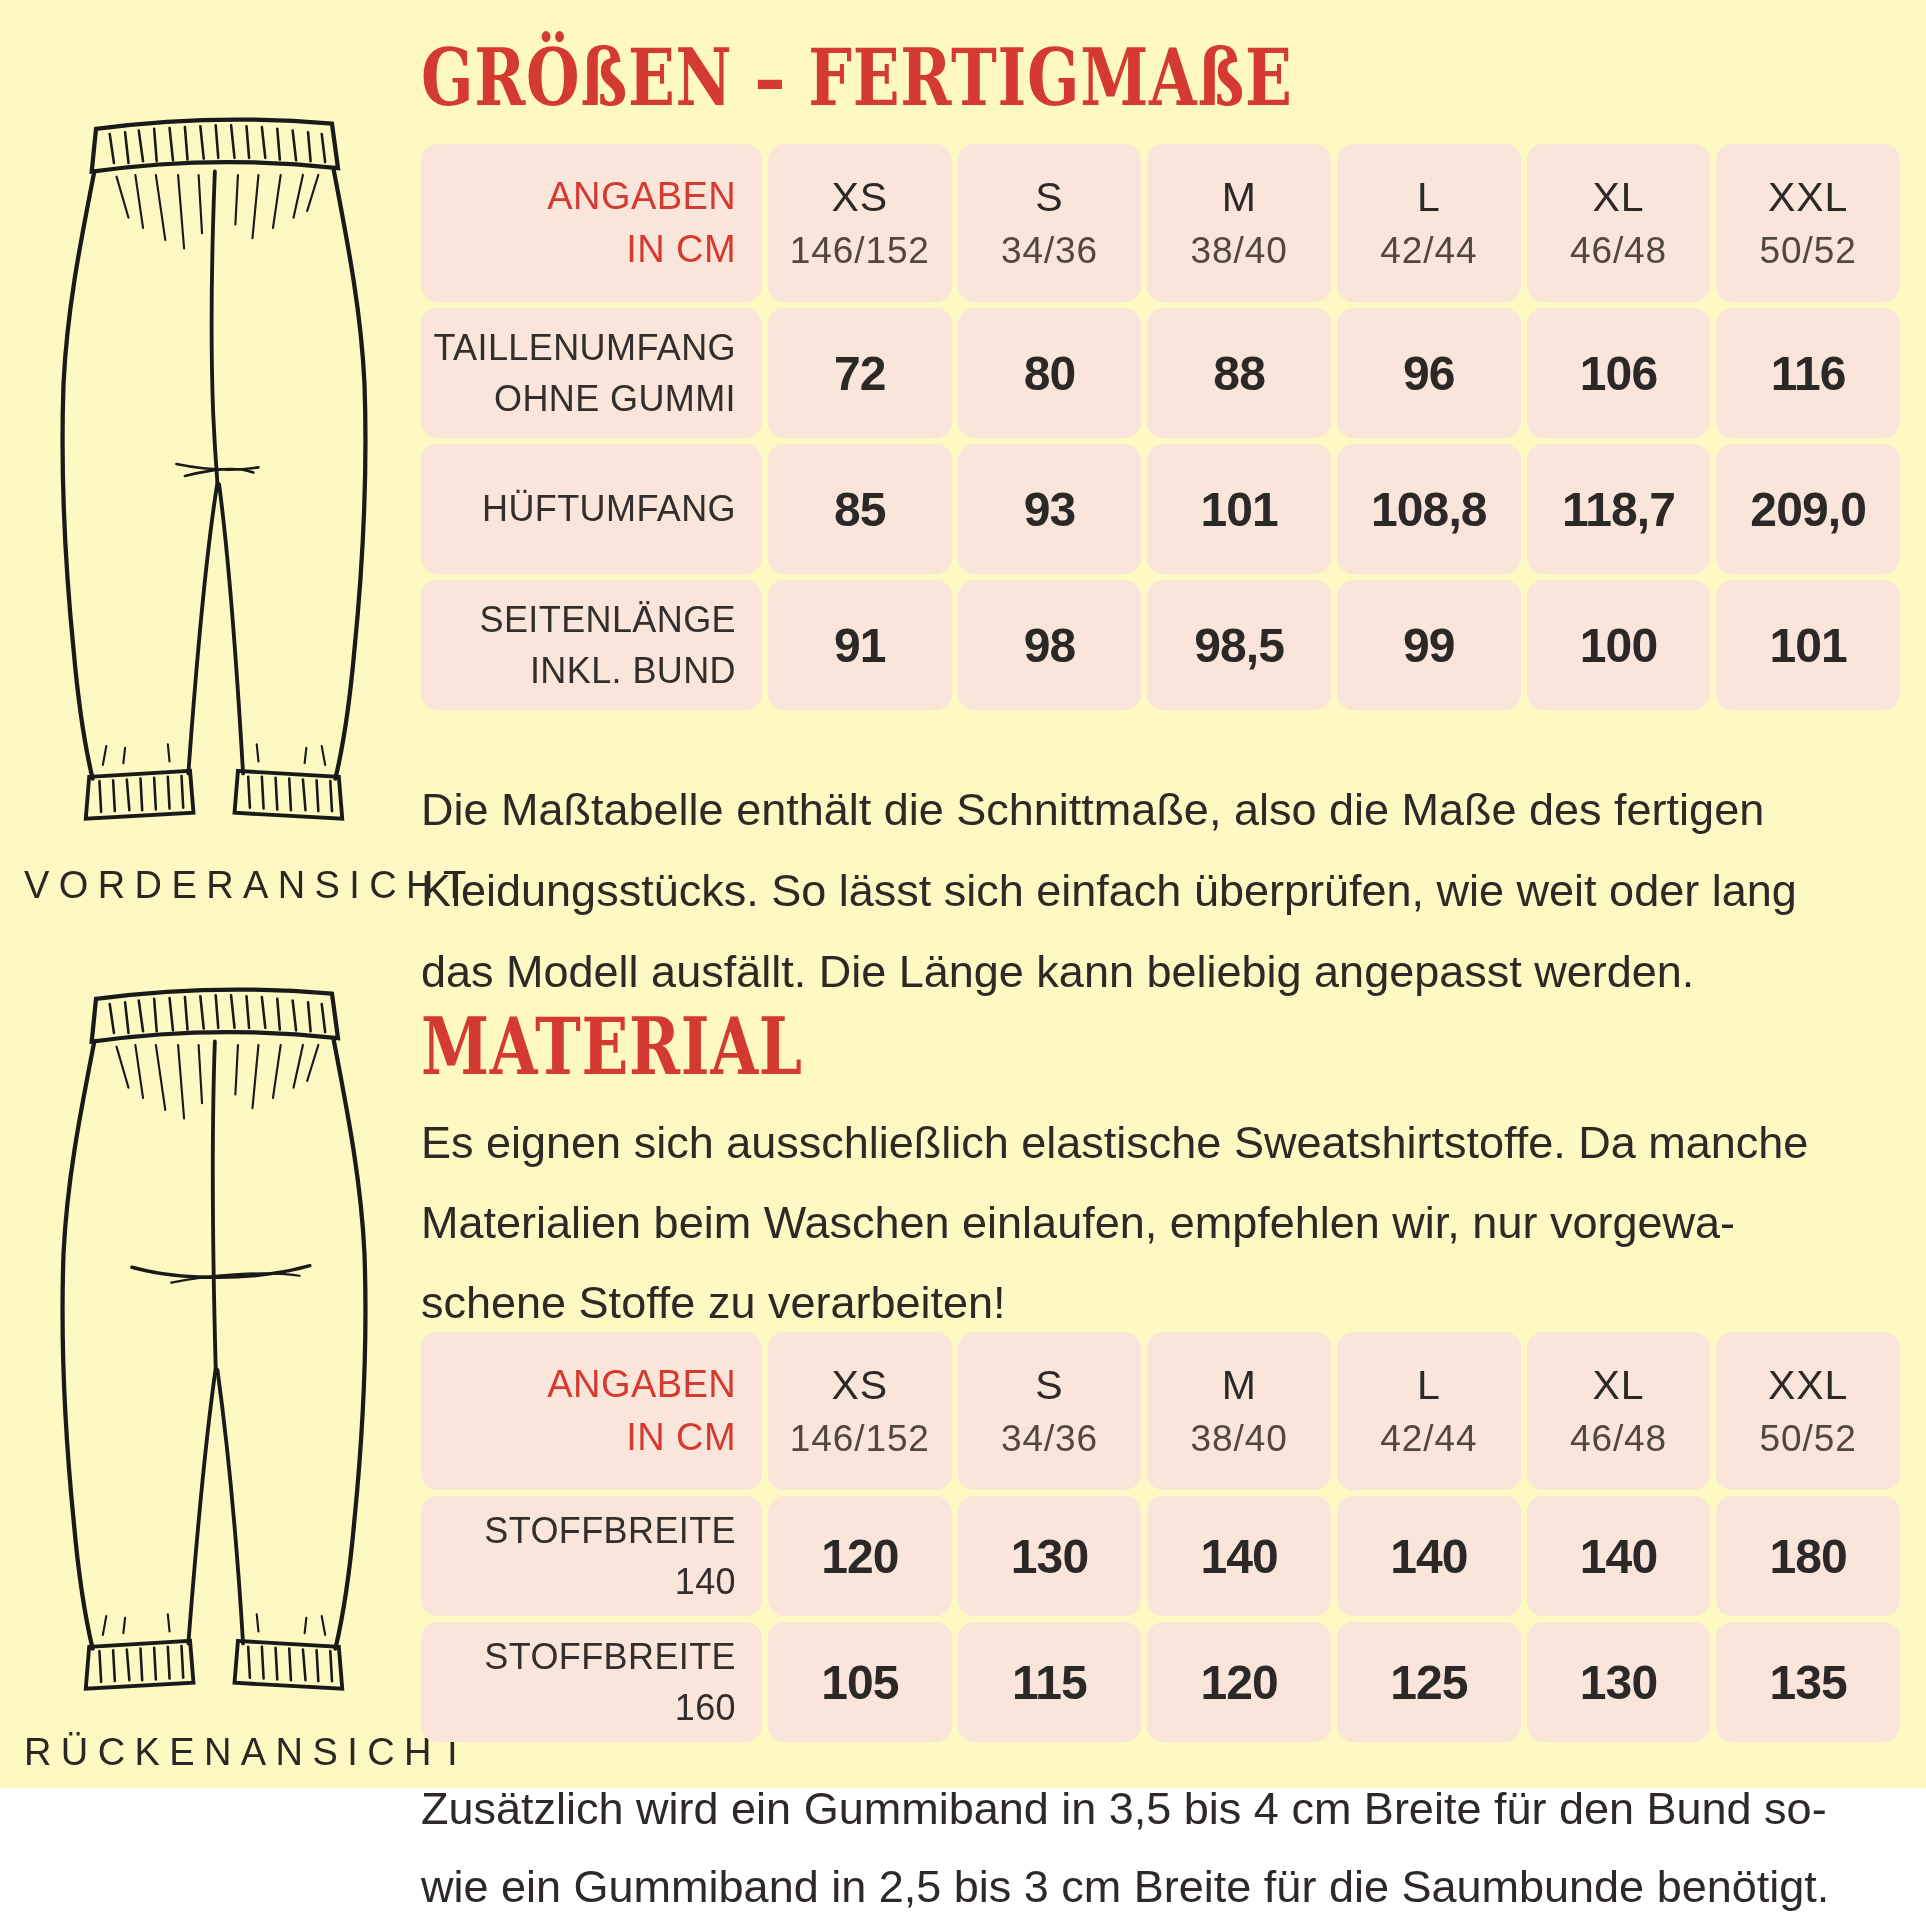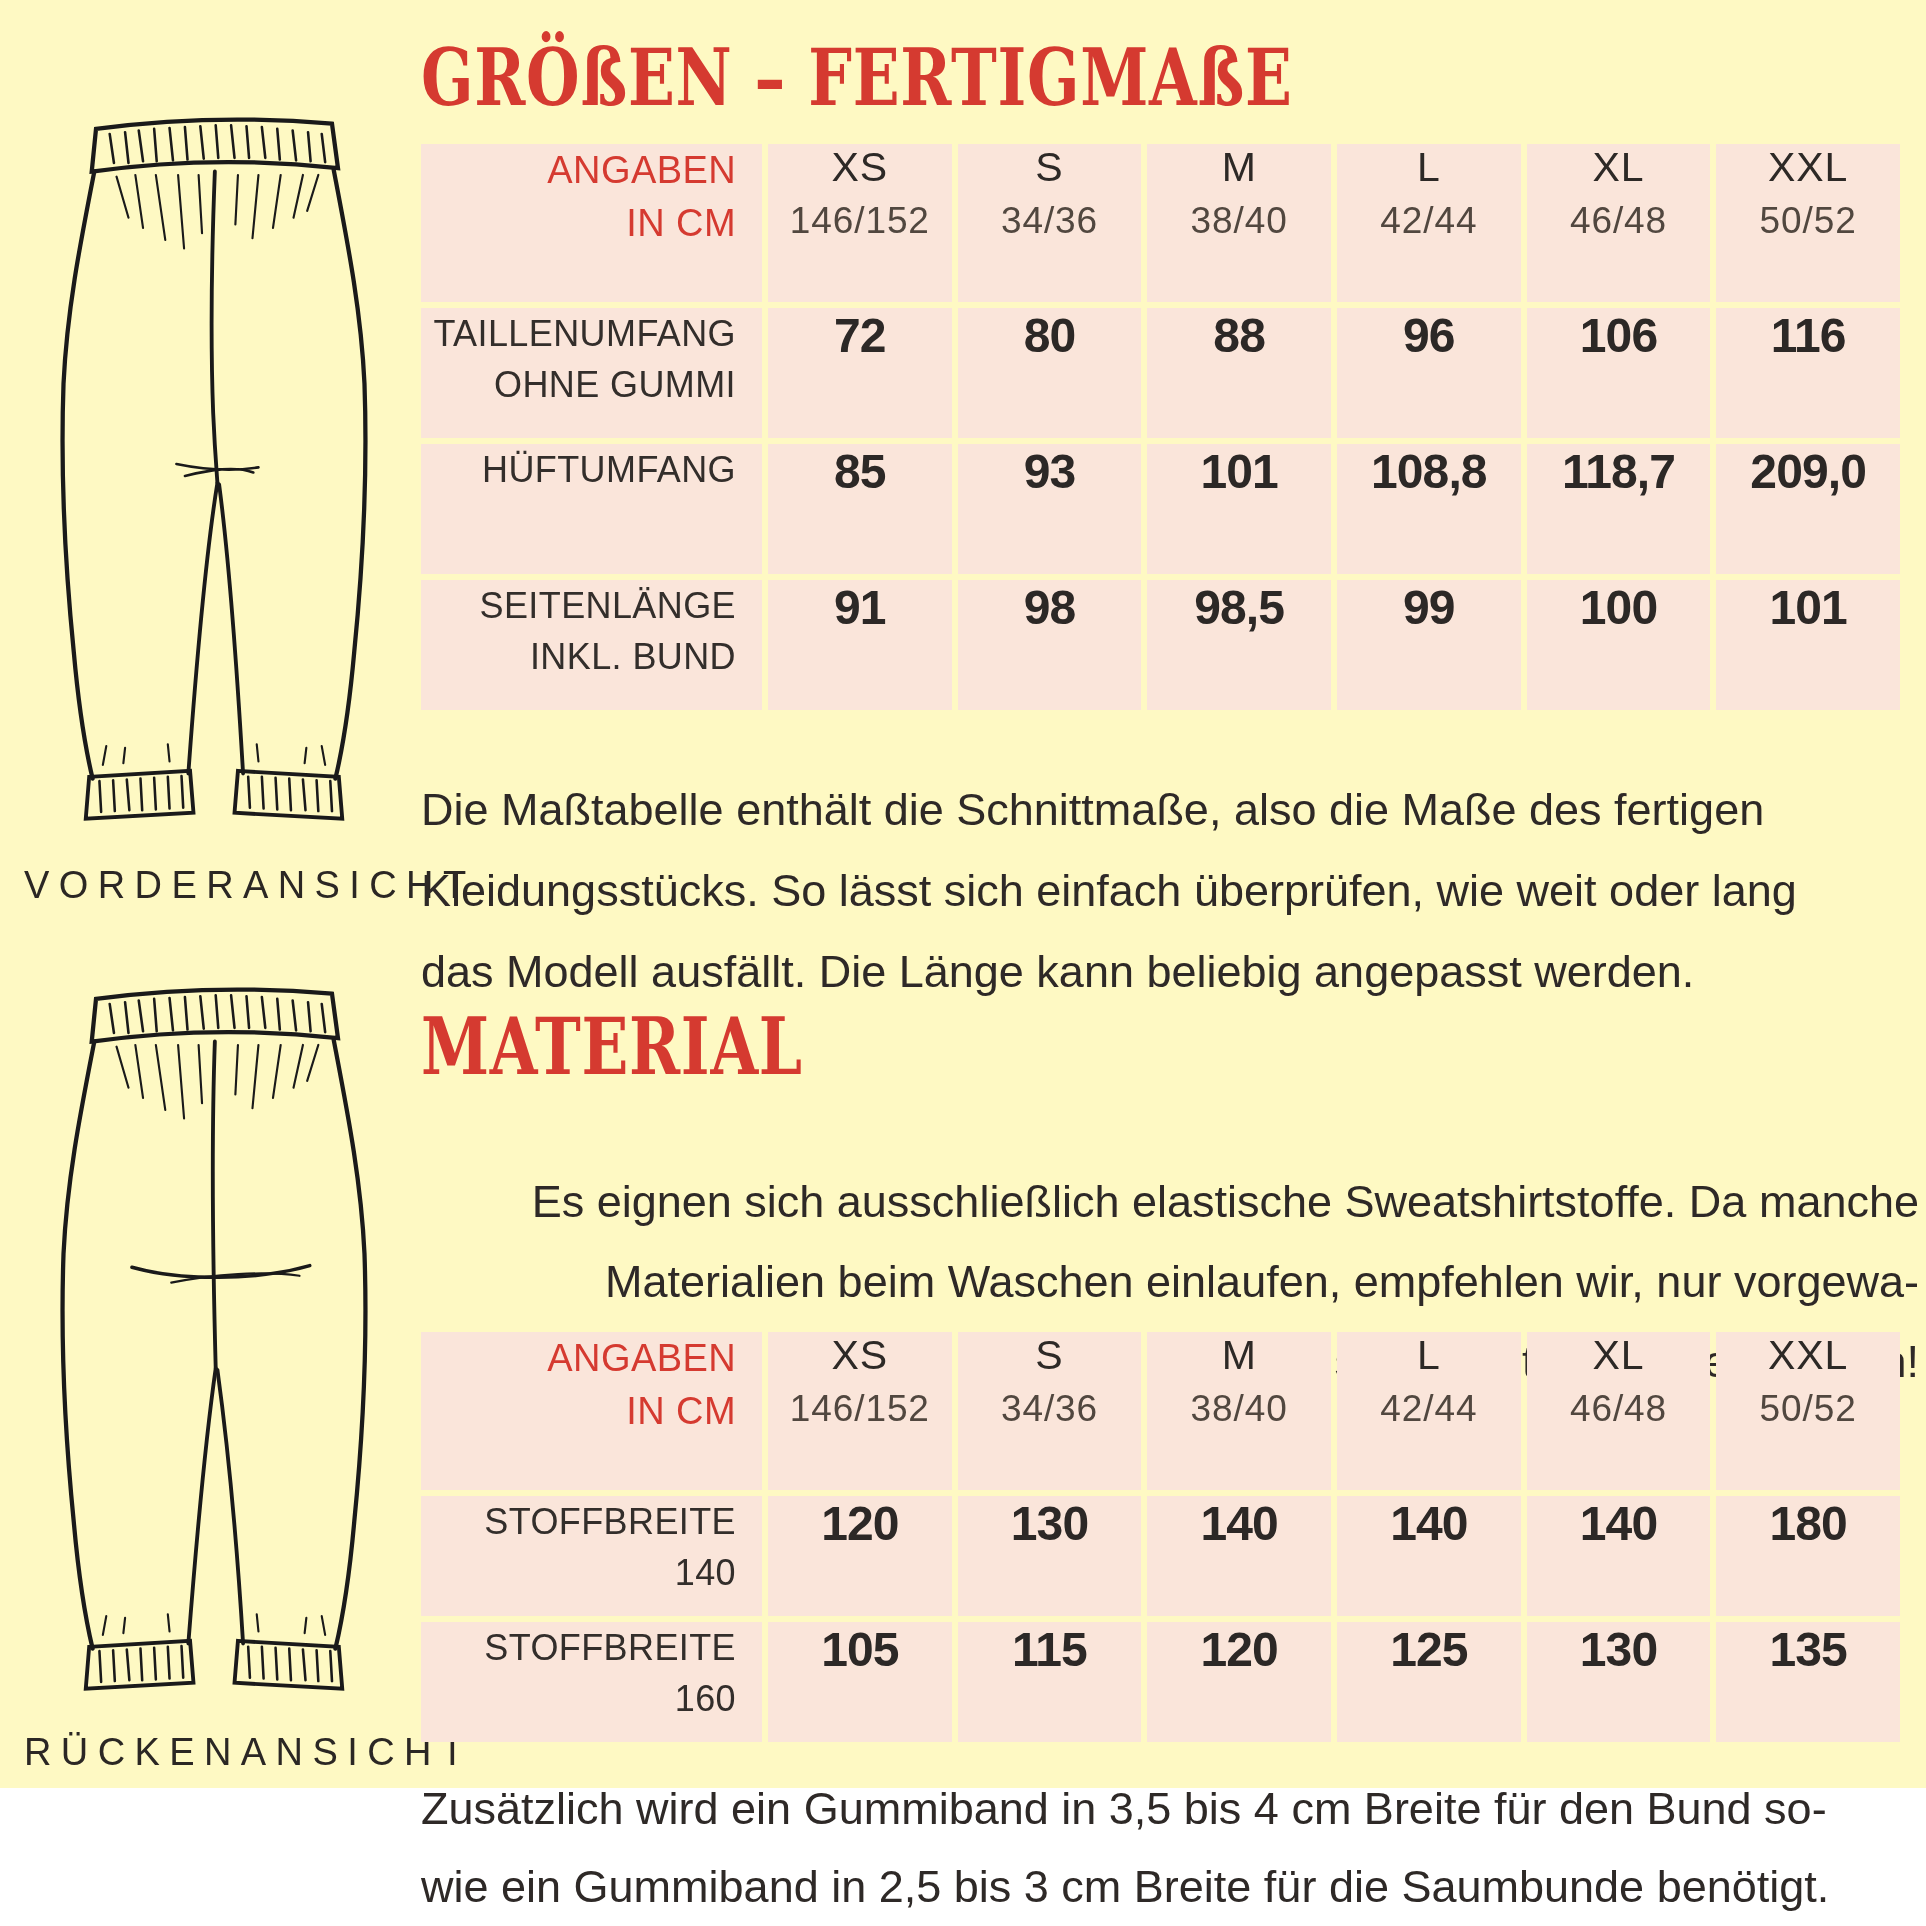--- a/index.html
+++ b/index.html
@@ -38,36 +38,36 @@
   
   .stable{
     position:absolute;left:421px;width:1479px;
     display:grid;grid-template-columns:341px repeat(6,1fr);
     gap:6px;
   }
   #table-sizes{top:144px;grid-template-rows:158px 130px 130px 130px;}
   #table-material{top:1332px;grid-template-rows:158px 120px 120px;}
   .cell{
     background:var(--cellbg);
-    display:flex;flex-direction:column;align-items:center;
+    display:flex;flex-direction:column;align-items:center;justify-content:center;border-radius:16px;
   }
   .label-cell{align-items:flex-end;padding-right:26px;text-align:right;}
   .header-label div{
     font-size:38px;color:var(--accent);line-height:1.4;letter-spacing:0.4px;
   }
   .size-name{font-size:41px;font-weight:normal;color:#2d2926;letter-spacing:0.9px;}
   .size-range{font-size:37px;color:var(--ink-soft);margin-top:8.6px;letter-spacing:0.9px;}
   .row-label div{font-size:36px;color:#332e2b;line-height:1.42;letter-spacing:0.4px;}
   .val{font-size:48px;font-weight:bold;color:#2c2826;letter-spacing:-0.9px;}
 
   
   .para{position:absolute;left:421px;width:1498px;font-size:45px;color:var(--ink);}
   .para div{line-height:81px;white-space:nowrap;}
   #para-sizes{top:769px;}
-  #para-material{top:1162px;text-align:right;}
+  #para-material{top:1103px;}
   #para-material div{line-height:80px;}
   #para-elastic{top:1770px;}
   #para-elastic div{line-height:78px;}
 </style>
 </head>
 <body>
 
 <div class="page">
 
   <div class="big-title" id="title-sizes">GRÖßEN – FERTIGMAßE</div>

